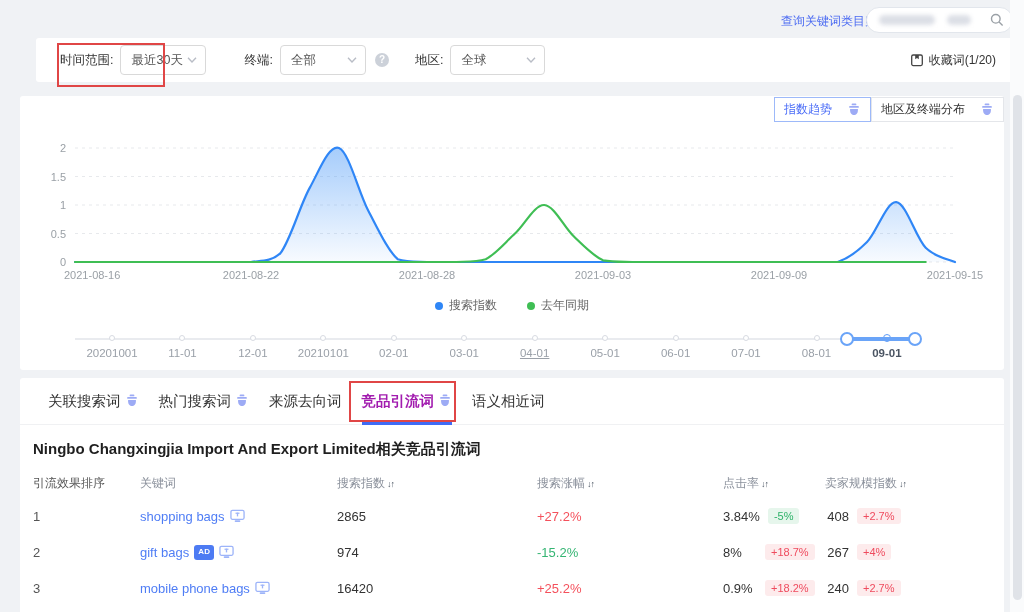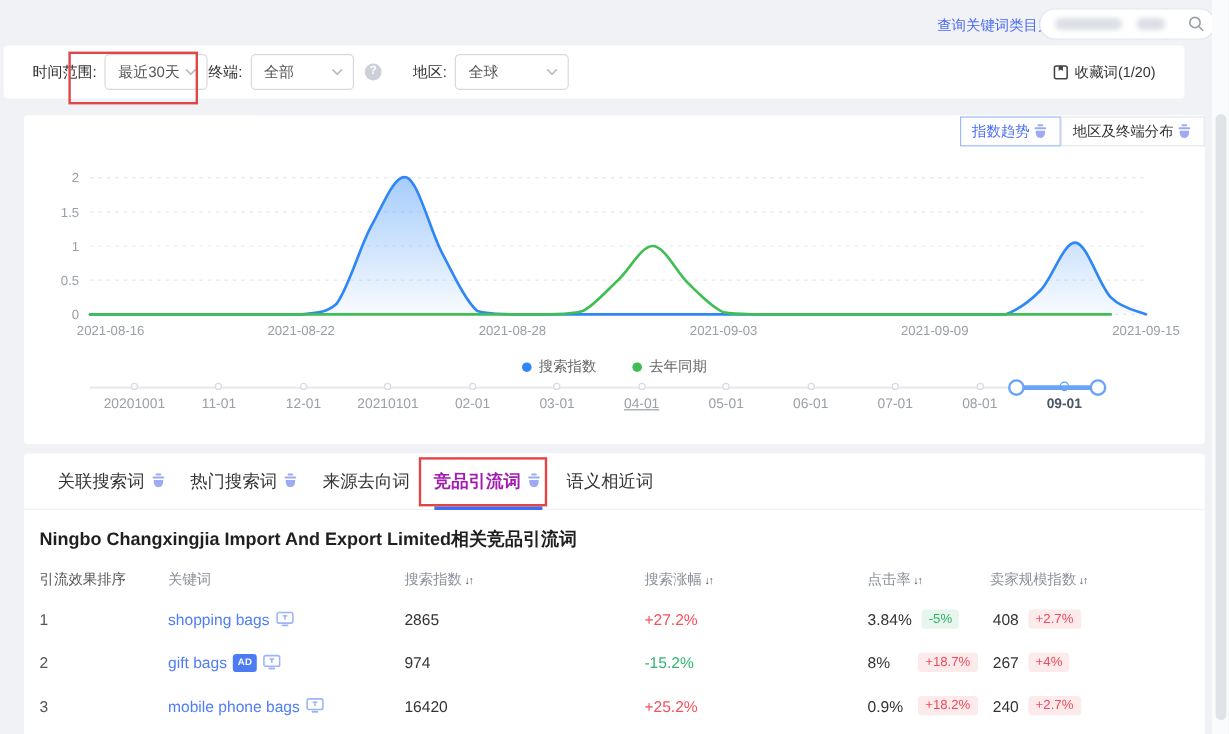--- a/index.html
+++ b/index.html
@@ -9,47 +9,47 @@
 
   
   .top-link{position:absolute;left:781px;top:13px;font-size:12px;color:#4a6af2;cursor:pointer;}
   .search-pill{position:absolute;left:866px;top:7px;width:147px;height:26px;background:#fff;border:1px solid #e2e6ec;
     border-radius:14px;display:flex;align-items:center;padding:0 8px 0 12px;box-sizing:border-box;}
   .blob{height:10px;border-radius:5px;background:#dcdfe6;filter:blur(2px);}
   .blob1{width:56px;margin-right:12px;}.blob2{width:24px;}
   .search-pill svg{margin-left:auto;}
 
   
-  #filter-card{left:3px;top:38px;width:984px;height:44px;display:flex;align-items:center;padding:0 24px;box-sizing:border-box;}
+  #filter-card{left:36px;top:38px;width:984px;height:44px;display:flex;align-items:center;padding:0 24px;box-sizing:border-box;}
   .flabel{font-size:12.5px;color:#333;white-space:nowrap;}
   .dropdown{height:30px;border:1px solid #d9d9d9;border-radius:4px;display:flex;align-items:center;justify-content:space-between;
     padding:0 8px 0 10px;box-sizing:border-box;font-size:12.5px;color:#555;background:#fff;cursor:pointer;}
   #dd-time{width:86px;margin-left:7px;}
   #dd-terminal{width:86px;margin-left:7px;}
   #dd-region{width:95px;margin-left:7px;}
-  .ml38{}.ml26{margin-left:26px;}
+  .ml38{margin-left:38px;}.ml26{margin-left:26px;}
   .qmark{width:14px;height:14px;border-radius:50%;background:#ccd1d9;margin-left:9px;position:relative;cursor:pointer;flex:0 0 auto;}
   .qmark::after{content:"?";position:absolute;left:0;top:0;width:14px;height:14px;line-height:14px;text-align:center;color:#fff;font-size:10px;font-weight:bold;}
   .fav{margin-left:auto;display:flex;align-items:center;gap:5px;font-size:12px;color:#333;cursor:pointer;}
 
   
   #chart-card{left:20px;top:96px;width:984px;height:274px;}
   .chart-tabs{position:absolute;top:1px;right:0;display:flex;z-index:3;}
-  .chart-tab{height:25px;display:flex;align-items:center;gap:2px;padding:0 9px;border:1px solid #e4e6ea;font-size:12px;
+  .chart-tab{height:25px;display:flex;align-items:center;gap:15px;padding:0 9px;border:1px solid #e4e6ea;font-size:12px;
     color:#333;background:#fff;cursor:pointer;box-sizing:border-box;}
   .chart-tab.active{border-color:#9db9f9;color:#4a6cf7;}
   .pot-icon{fill:#9dabf5;}
   #chart{position:absolute;left:0;top:0;}
   .legend{position:absolute;top:201px;left:0;width:100%;display:flex;justify-content:center;gap:30px;}
   .lg-item{display:flex;align-items:center;gap:6px;font-size:12px;color:#666;cursor:pointer;}
   .dot{width:8px;height:8px;border-radius:50%;}
   .dot-blue{background:#2f86f6;}.dot-green{background:#3fbe54;}
 
   
-  .slider{position:absolute;left:0;top:0;width:1000px;height:274px;pointer-events:none;}
+  .slider{position:absolute;left:0;top:16px;width:1000px;height:274px;pointer-events:none;}
   .track{position:absolute;left:55px;top:226px;width:842px;height:2px;background:#e9ebef;}
   .tick{position:absolute;top:223px;width:6px;height:6px;border-radius:50%;background:#fff;border:1px solid #d8dbe2;box-sizing:border-box;margin-left:-3px;}
   .tick.in{border-color:#5d9bf7;width:8px;height:8px;top:222px;margin-left:-4px;}
   .tick-label{position:absolute;top:235px;font-size:11.5px;color:#9aa0a8;transform:translateX(-50%);white-space:nowrap;}
   .tick-label.cur{color:#4b5563;font-weight:bold;}
   .range-bar{position:absolute;left:827px;top:225px;width:68px;height:4px;background:#6aa4f8;border-radius:2px;pointer-events:auto;cursor:ew-resize;}
   .handle{position:absolute;top:220px;width:14px;height:14px;border-radius:50%;background:#fff;border:2px solid #6aa4f8;box-sizing:border-box;margin-left:-7px;pointer-events:auto;cursor:ew-resize;}
 
   
   #table-card{left:20px;top:378px;width:984px;height:300px;}

